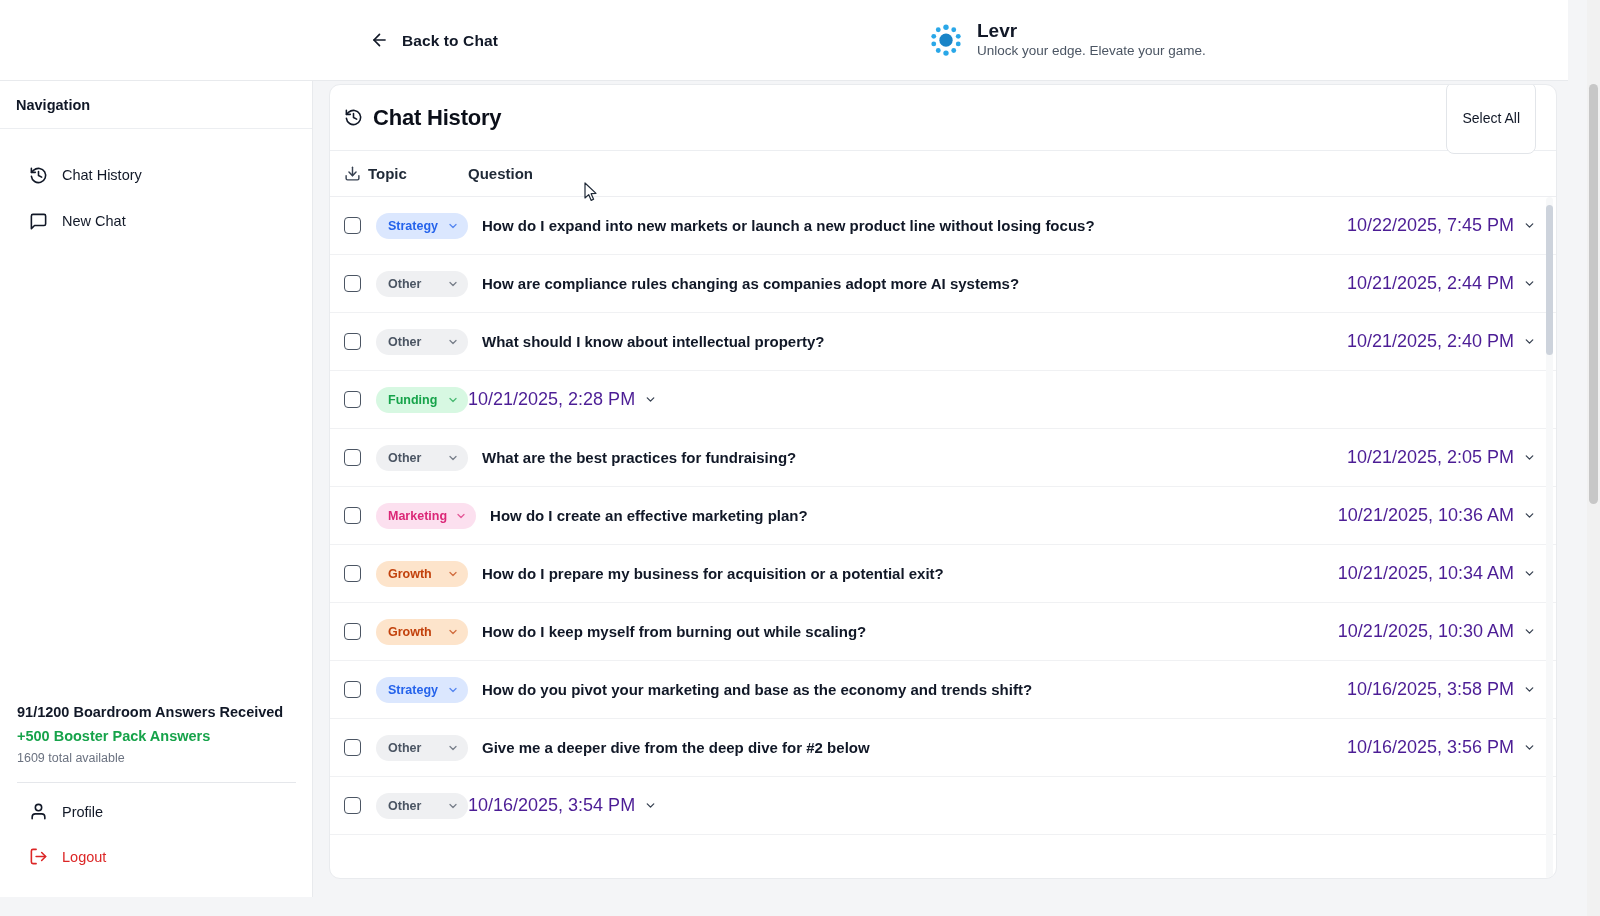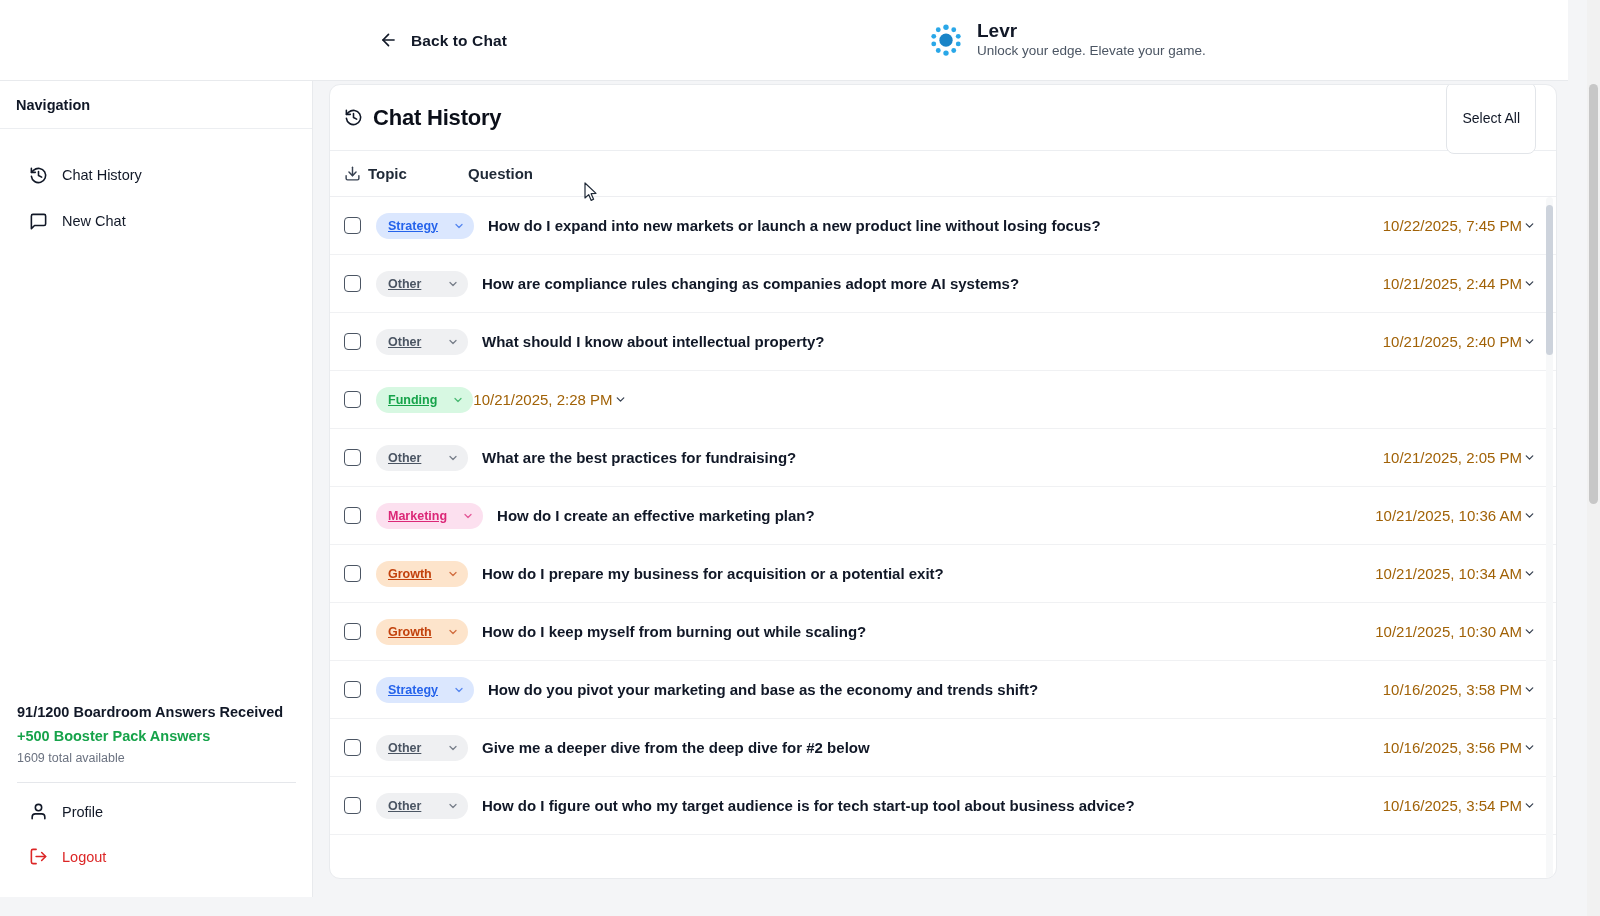--- a/index.html
+++ b/index.html
@@ -11,21 +11,21 @@
   }
   #app { position: relative; width: 1600px; height: 916px; background: #f4f5f7; }
 
   
   .topbar {
     position: absolute; top: 0; left: 0; width: 1568px; height: 81px;
     background: #ffffff; border-bottom: 1px solid #e8eaed;
     display: flex; align-items: center;
   }
   .back-btn {
-    position: absolute; left: 377px; top: 50%; transform: translateY(-50%);
+    position: absolute; left: 368px; top: 50%; transform: translateY(-50%);
     display: flex; align-items: center; gap: 13px;
     background: none; border: none; cursor: pointer; padding: 4px 2px;
   }
   .back-arrow { width: 19px; height: 19px; display: block; }
   .back-label { font-size: 15.5px; font-weight: bold; color: #111827; letter-spacing: .1px; }
 
   .brand { position: absolute; left: 928px; top: 50%; transform: translateY(-50%);
            display: flex; align-items: center; gap: 13px; }
   .brand-logo { width: 36px; height: 36px; display: block; flex: none; }
   .brand-name { font-size: 19px; font-weight: bold; color: #111827; line-height: 1.15; }
@@ -90,30 +90,30 @@
   .row {
     display: flex; align-items: center; height: 58px;
     padding: 0 20px 0 14px; border-bottom: 1px solid #f0f1f3;
   }
   .cb {
     width: 17px; height: 17px; border: 1.6px solid #4b5563; border-radius: 4px;
     background: #fff; flex: none; margin-right: 15px; cursor: pointer;
   }
   .pill {
     display: inline-flex; align-items: center; justify-content: space-between;
-    gap: 15px; height: 26px; min-width: 92px; padding: 0 9px 0 12px;
+    gap: 8px; height: 26px; min-width: 92px; padding: 0 9px 0 12px;
     border-radius: 13px; font-size: 12.5px; font-weight: bold;
-    cursor: pointer; flex: none; text-decoration: underline;
+    cursor: pointer; flex: none;
   }
   .pill .chev { width: 12px; height: 12px; display: block; opacity: .72; }
   .q-text {
     flex: 1; margin-left: 14px; font-size: 15px; font-weight: bold;
     color: #111827; white-space: nowrap; overflow: hidden; text-overflow: ellipsis;
   }
-  .ts { font-size: 15px; color: #a16207; white-space: nowrap; margin-right: 1px; }
+  .ts { font-size: 18px; color: #4c1d95; white-space: nowrap; margin-right: 9px; }
   .row-chev { width: 13px; height: 13px; display: block; flex: none; cursor: pointer; }
 
   
   .inner-sb {
     position: absolute; right: 3px; top: 0; width: 7px; height: 682px;
     background: #f7f8f9; border-radius: 4px;
   }
   .inner-sb-thumb {
     position: absolute; left: 0; top: 8px; width: 7px; height: 150px;
     background: #cdd3dc; border-radius: 4px; cursor: pointer;
@@ -374,21 +374,20 @@
           </svg>
         </div>
         <div class="row">
           <div class="cb"></div>
           <span class="pill" style="background:#eff0f2;color:#4b5563">
             <span>Other</span>
             <svg class="chev" viewBox="0 0 24 24" fill="none" stroke="currentColor" stroke-width="2.6" stroke-linecap="round" stroke-linejoin="round">
               <polyline points="6 9 12 15 18 9"></polyline>
             </svg>
           </span>
-          <span class="q-text">How do I figure out who my target audience is for tech start-up tool about business advice?</span>
           <span class="ts">10/16/2025, 3:54 PM</span>
           <svg class="row-chev" viewBox="0 0 24 24" fill="none" stroke="#374151" stroke-width="2.4" stroke-linecap="round" stroke-linejoin="round">
             <polyline points="6 9 12 15 18 9"></polyline>
           </svg>
         </div>
         <div class="inner-sb">
         <div class="inner-sb-thumb"></div>
       </div>
     </div>
   </div>

